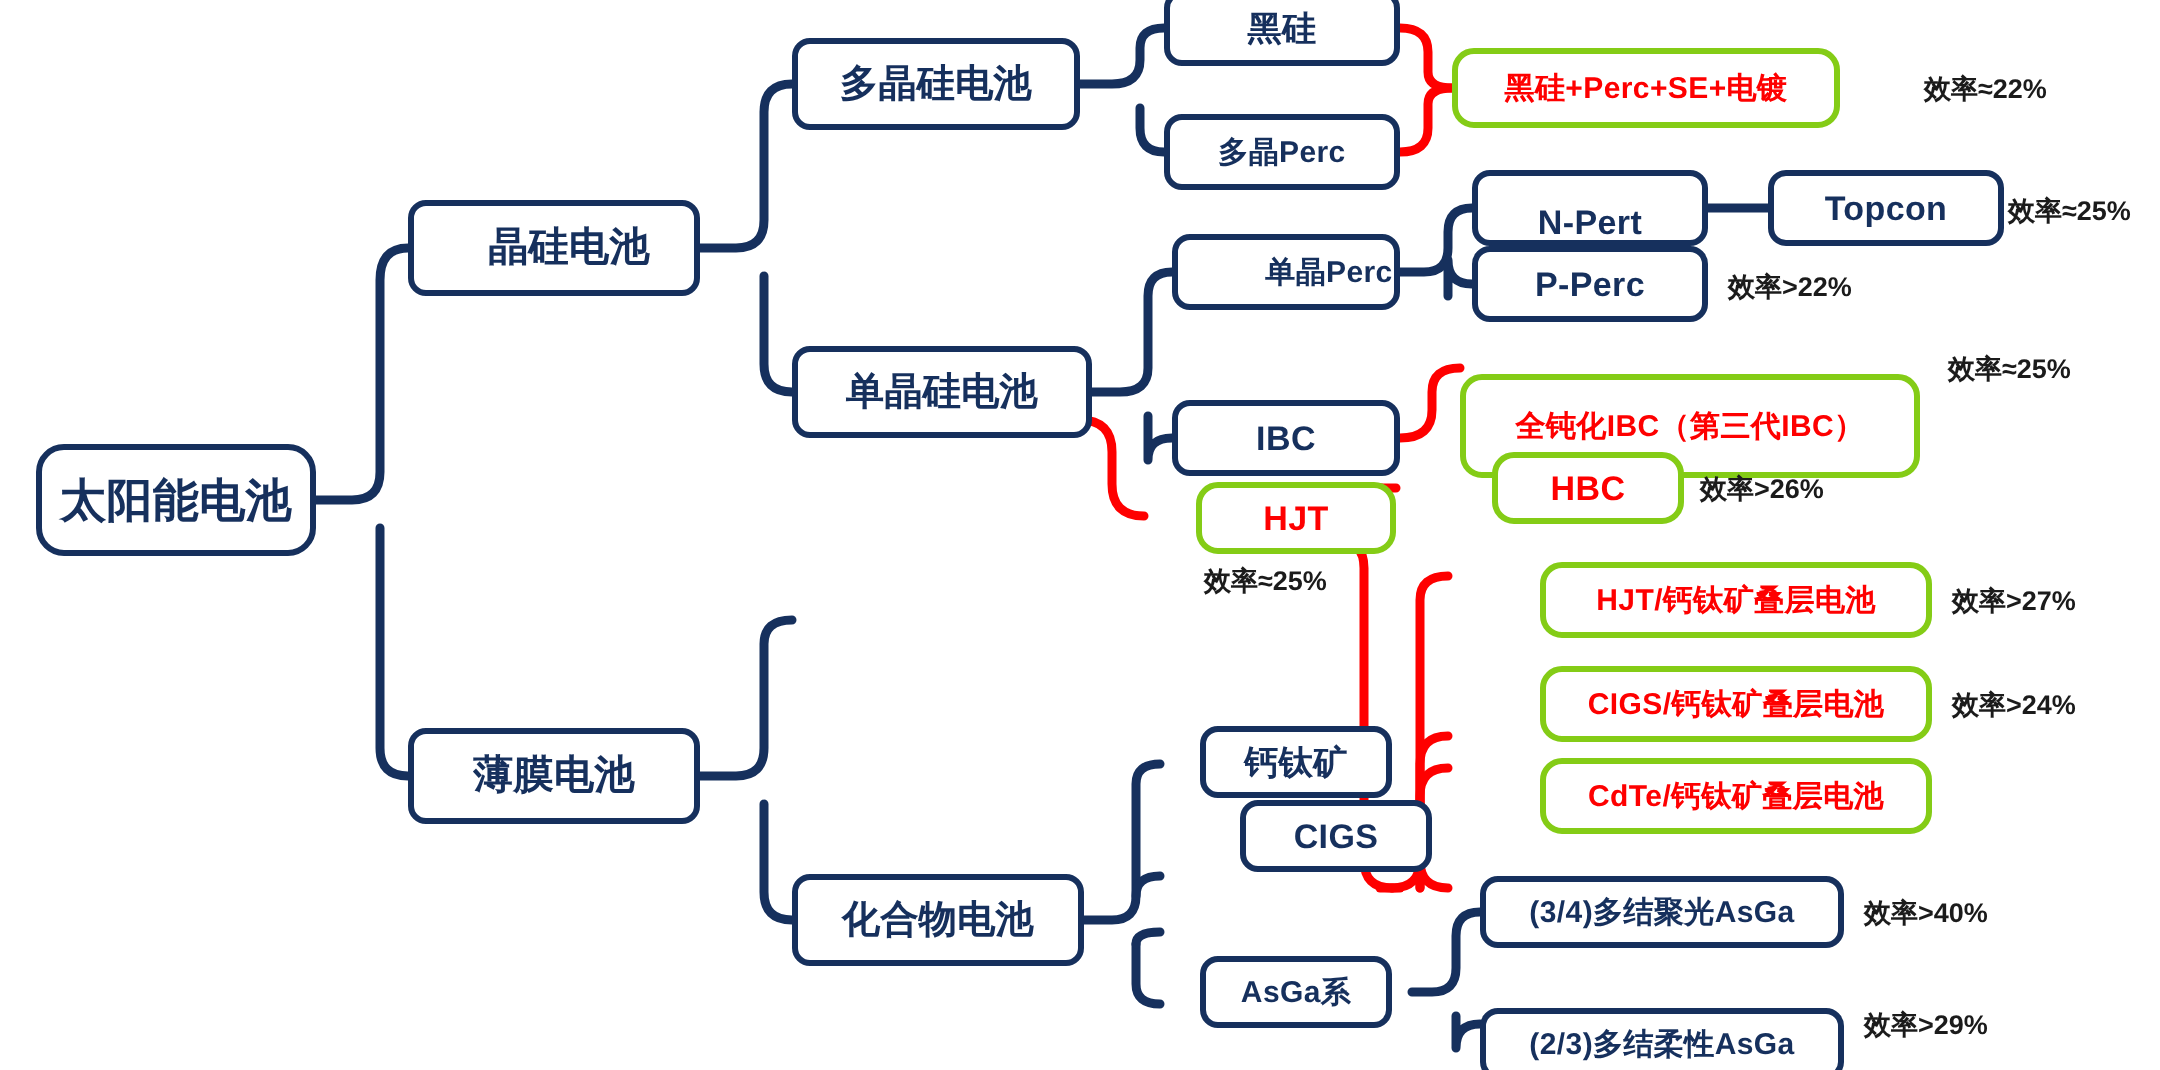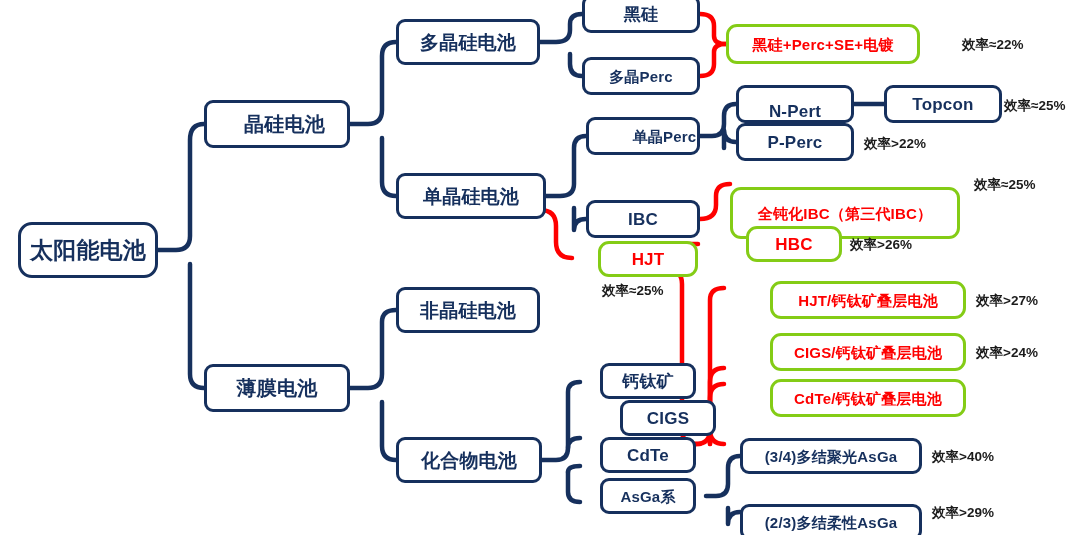--- a/index.html
+++ b/index.html
@@ -113,23 +113,20 @@
   <div class="node navy lv2" style="left:204px;top:364px;width:146px;height:48px;">
     <span>薄膜电池</span>
   </div>
 
   <div class="node navy lv3" style="left:396px;top:19px;width:144px;height:46px;">
     <span>多晶硅电池</span>
   </div>
   <div class="node navy lv3" style="left:396px;top:173px;width:150px;height:46px;">
     <span>单晶硅电池</span>
   </div>
-  <div class="node navy lv3" style="left:396px;top:287px;width:144px;height:46px;">
-    <span>非晶硅电池</span>
-  </div>
   <div class="node navy lv3" style="left:396px;top:437px;width:146px;height:46px;">
     <span>化合物电池</span>
   </div>
 
   <div class="node navy lv4" style="left:582px;top:-5px;width:118px;height:38px;">
     <span>黑硅</span>
   </div>
   <div class="node navy sm" style="left:582px;top:57px;width:118px;height:38px;">
     <span>多晶Perc</span>
   </div>
@@ -185,23 +182,20 @@
   <div class="node red sm" style="left:770px;top:379px;width:196px;height:38px;">
     <span>CdTe/钙钛矿叠层电池</span>
   </div>
 
   <div class="node navy lv4" style="left:600px;top:363px;width:96px;height:36px;">
     <span>钙钛矿</span>
   </div>
   <div class="node navy lv4" style="left:600px;top:400px;width:96px;height:36px;margin-left:20px;">
     <span>CIGS</span>
   </div>
-  <div class="node navy lv4" style="left:600px;top:437px;width:96px;height:36px;">
-    <span>CdTe</span>
-  </div>
   <div class="node navy sm" style="left:600px;top:478px;width:96px;height:36px;">
     <span>AsGa系</span>
   </div>
 
   <div class="node navy sm" style="left:740px;top:438px;width:182px;height:36px;">
     <span>(3/4)多结聚光AsGa</span>
   </div>
   <div class="eff" style="left:932px;top:448px;">效率&gt;40%</div>
 
   <div class="node navy sm" style="left:740px;top:504px;width:182px;height:36px;">

